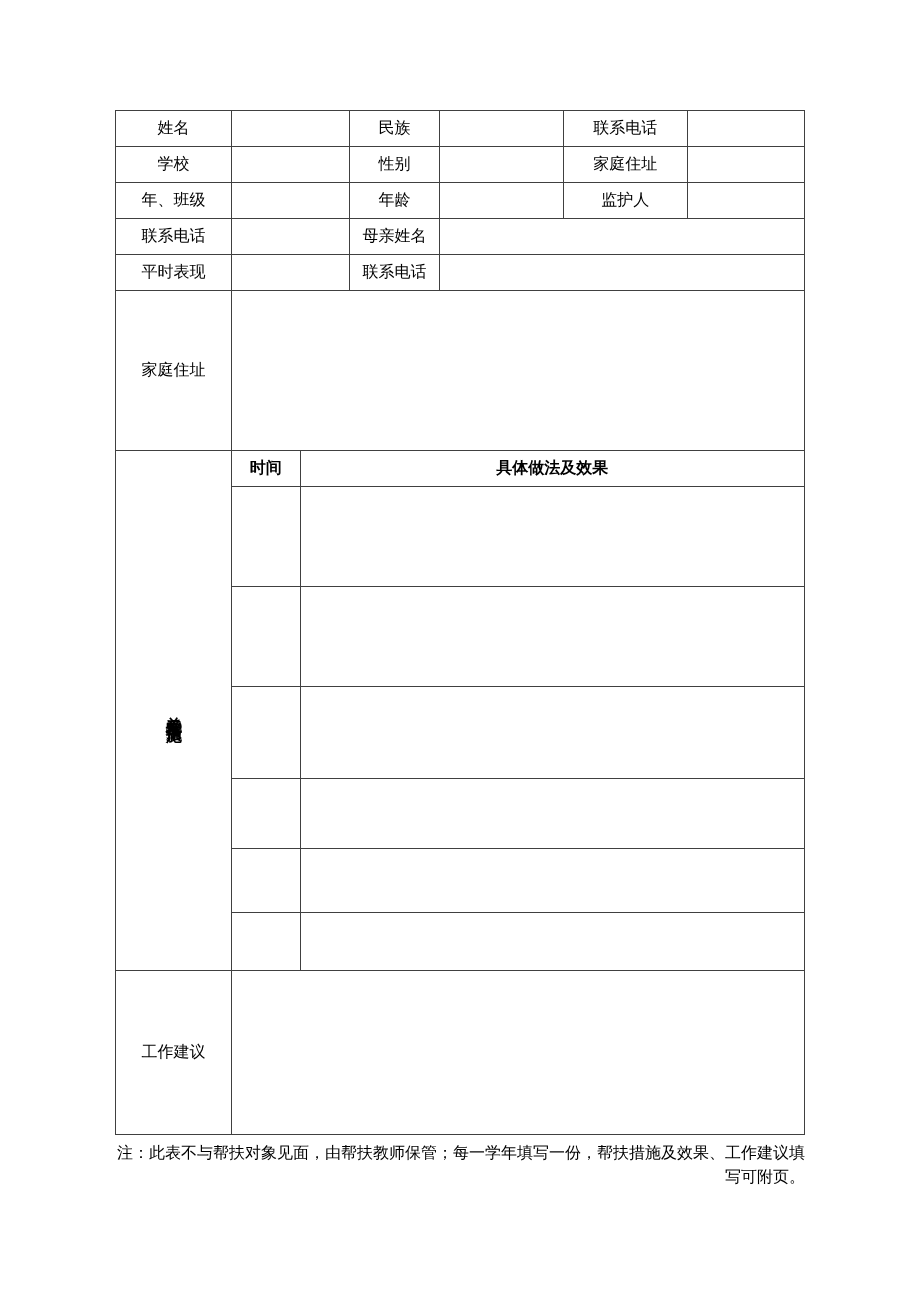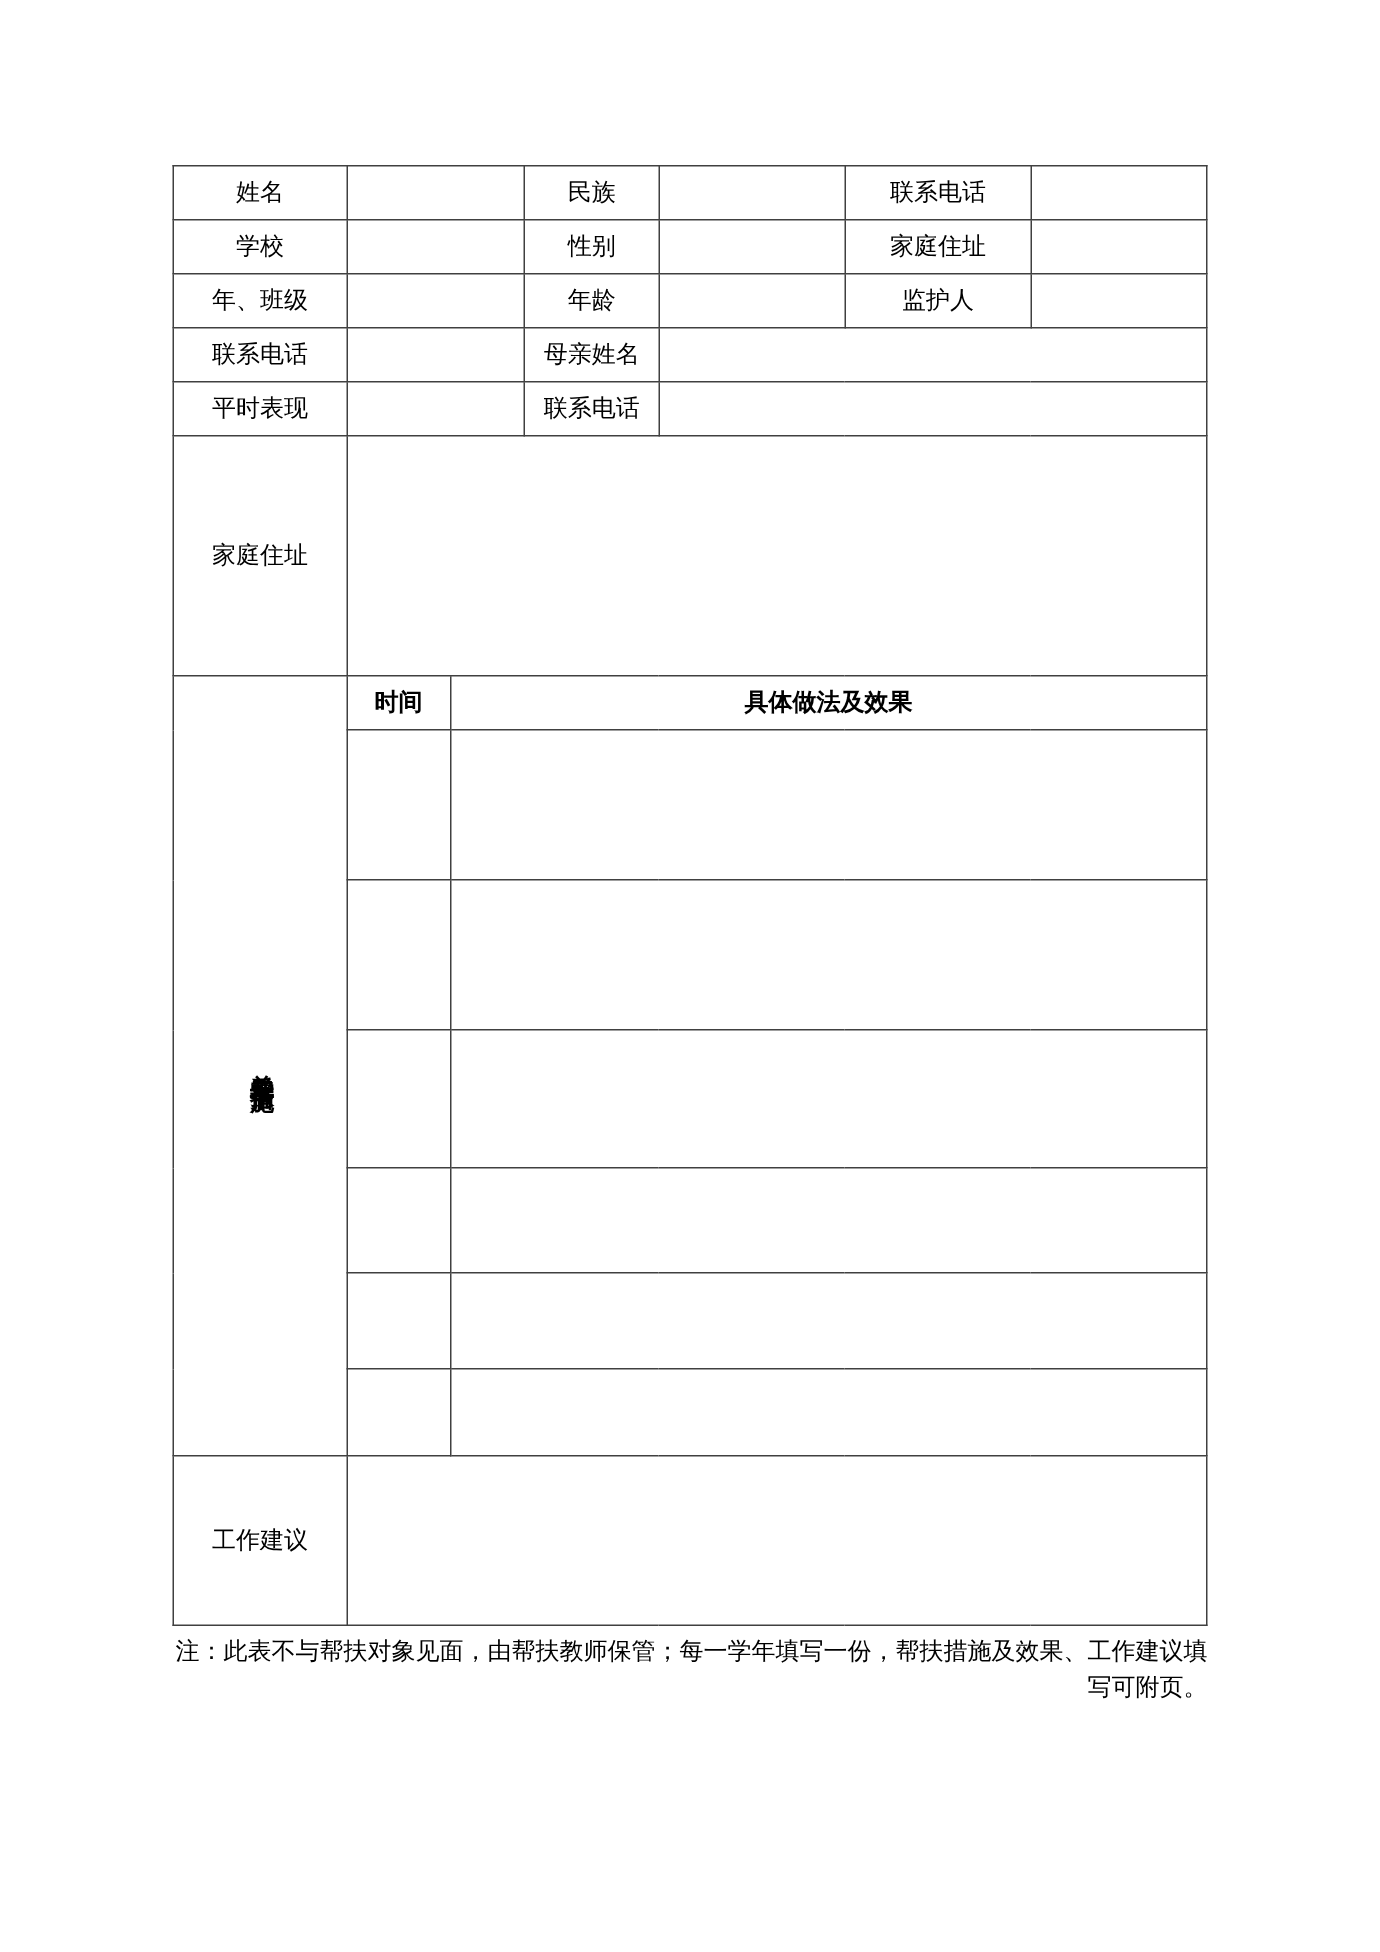--- a/index.html
+++ b/index.html
@@ -46,21 +46,21 @@
     .measure-row4 {
       height: 70px;
     }
     .measure-row5 {
       height: 64px;
     }
     .measure-row6 {
       height: 58px;
     }
     .suggestion-row {
-      height: 113px;
+      height: 164px;
     }
     .vertical-text {
       writing-mode: vertical-rl;
       text-orientation: upright;
       letter-spacing: 2px;
     }
     .note {
       margin-top: 6px;
       font-size: 16px;
       line-height: 1.5;

